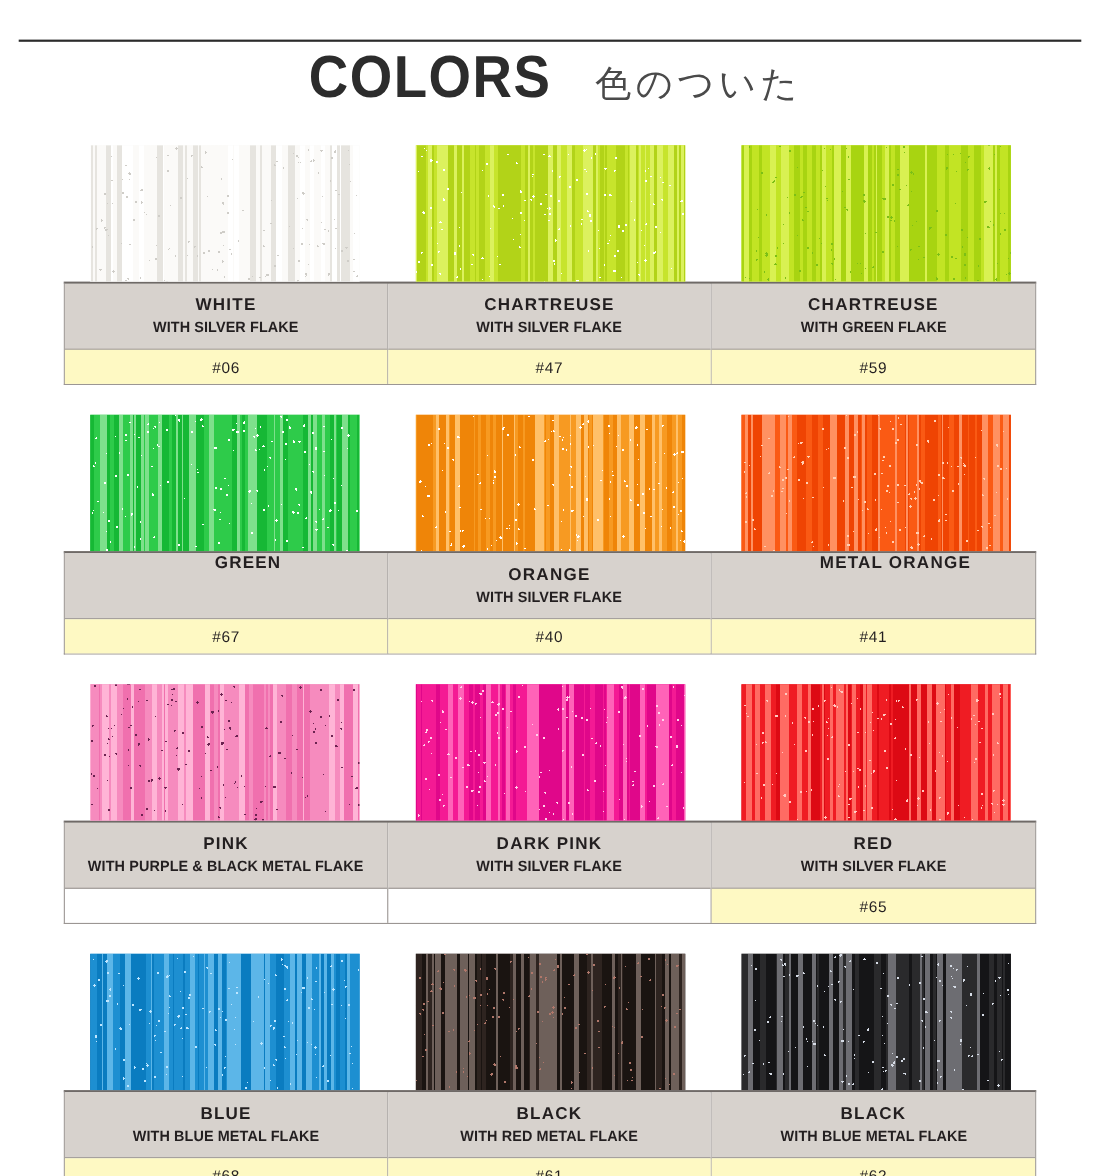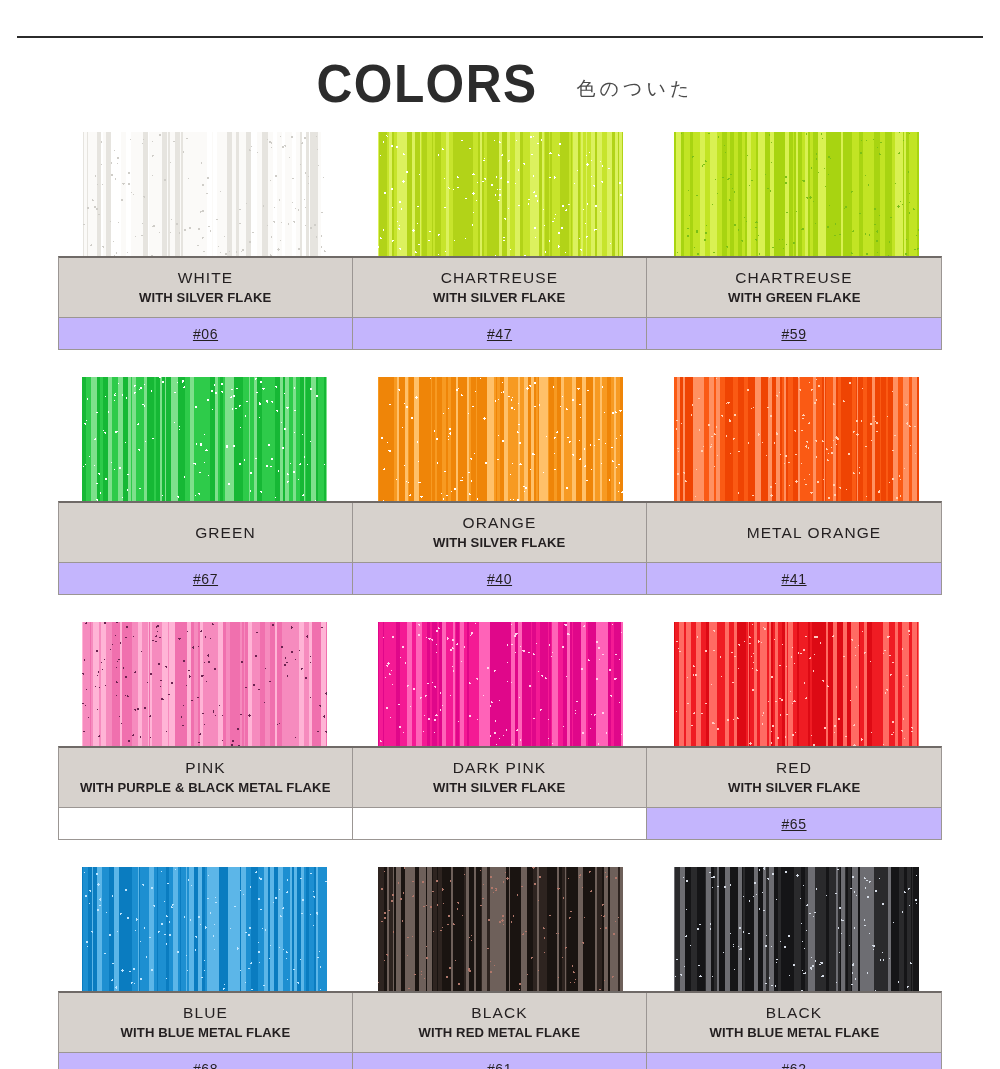--- a/index.html
+++ b/index.html
@@ -25,39 +25,39 @@
     top: 36px;
     width: 966px;
     height: 2px;
     background: #2b2b2b;
   }
 
   
   .header {
     position: absolute;
     left: 0;
-    top: 52px;
+    top: 39px;
     width: 1000px;
     height: 62px;
     display: flex;
     align-items: center;
     justify-content: center;
   }
   .title-main {
     font-family: "Liberation Sans Narrow", "Liberation Sans", sans-serif;
     font-size: 54px;
     font-weight: bold;
     letter-spacing: 1.5px;
     color: #2c2c2c;
     transform: scaleX(0.92);
     transform-origin: center;
     line-height: 1;
   }
   .title-sub {
-    font-size: 19px;
+    font-size: 33px;
     color: #4a4a4a;
     letter-spacing: 4px;
     margin-left: 30px;
     margin-top: 12px;
     font-family: "DejaVu Sans", sans-serif;
   }
 
   
   .grid {
     position: absolute;
@@ -119,50 +119,49 @@
   .name-cell {
     background: #d7d2cd;
     height: 60px;
     display: flex;
     flex-direction: column;
     align-items: center;
     justify-content: center;
     padding: 0 4px;
     border-bottom: 1px solid #9b9693;
   }
-  .name-cell.single { justify-content: center; padding-left: 44px; }
+  .name-cell.single { justify-content: flex-start; padding-left: 44px; }
   .color-name {
     font-size: 15.5px;
-    font-weight: normal;
+    font-weight: bold;
     letter-spacing: 1.1px;
     color: #231f20;
     line-height: 1.15;
     text-align: center;
     white-space: nowrap;
   }
   .color-sub {
     font-size: 13.5px;
     font-weight: bold;
     letter-spacing: 0.1px;
     color: #231f20;
     line-height: 1.2;
     margin-top: 3px;
     text-align: center;
     white-space: nowrap;
     transform: scaleX(0.97);
   }
   .color-sub:empty { display: none; }
 
   .code-cell {
-    background: #c4b5fd;
+    background: #fef9c3;
     height: 31px;
     display: flex;
     align-items: center;
     justify-content: center;
-    text-decoration: underline;
   }
   .color-code {
     font-size: 14px;
     color: #231f20;
     letter-spacing: 0.6px;
   }
 </style>
 </head>
 <body>
 

